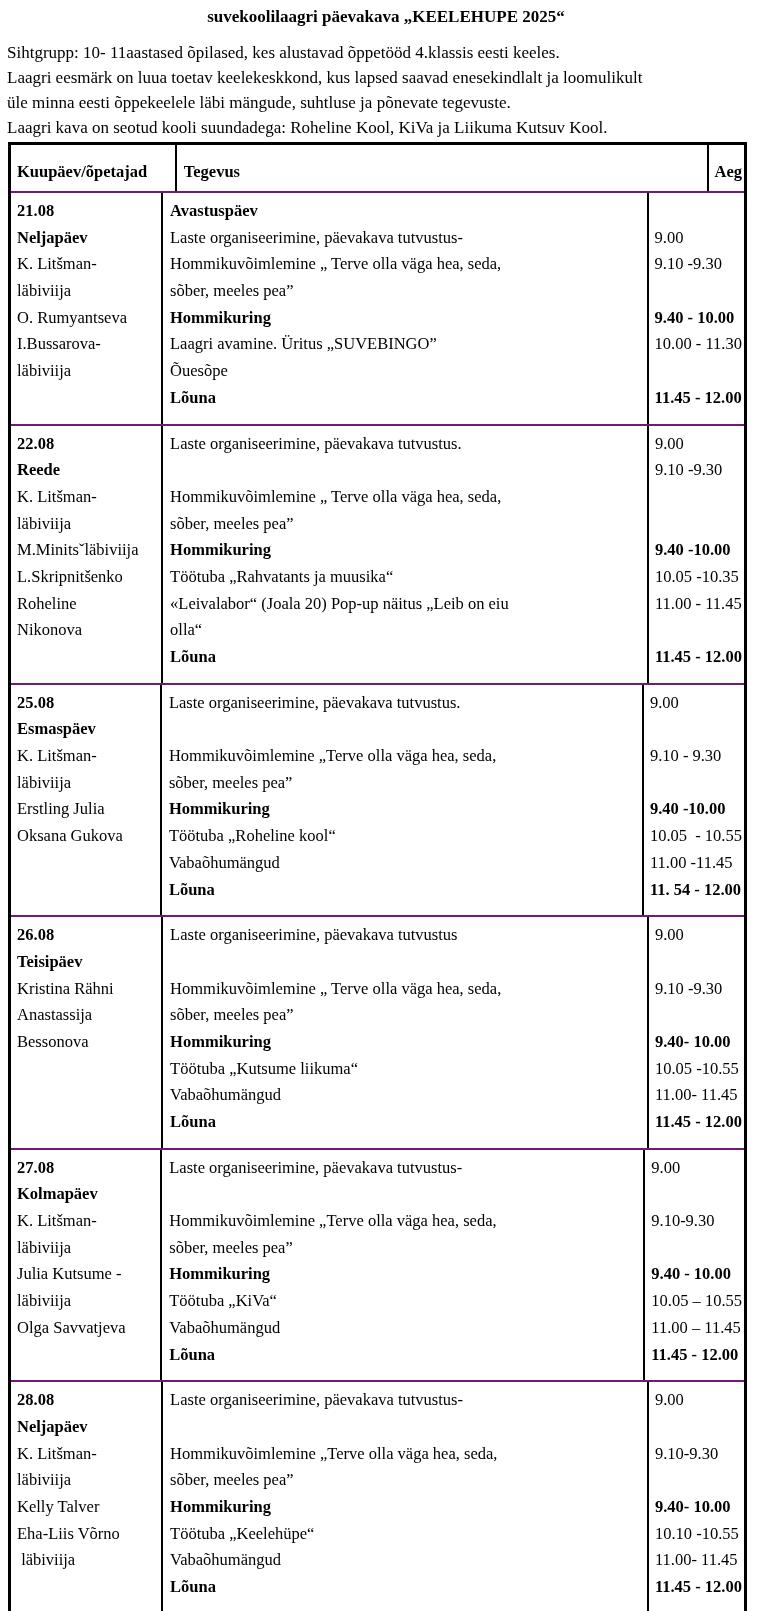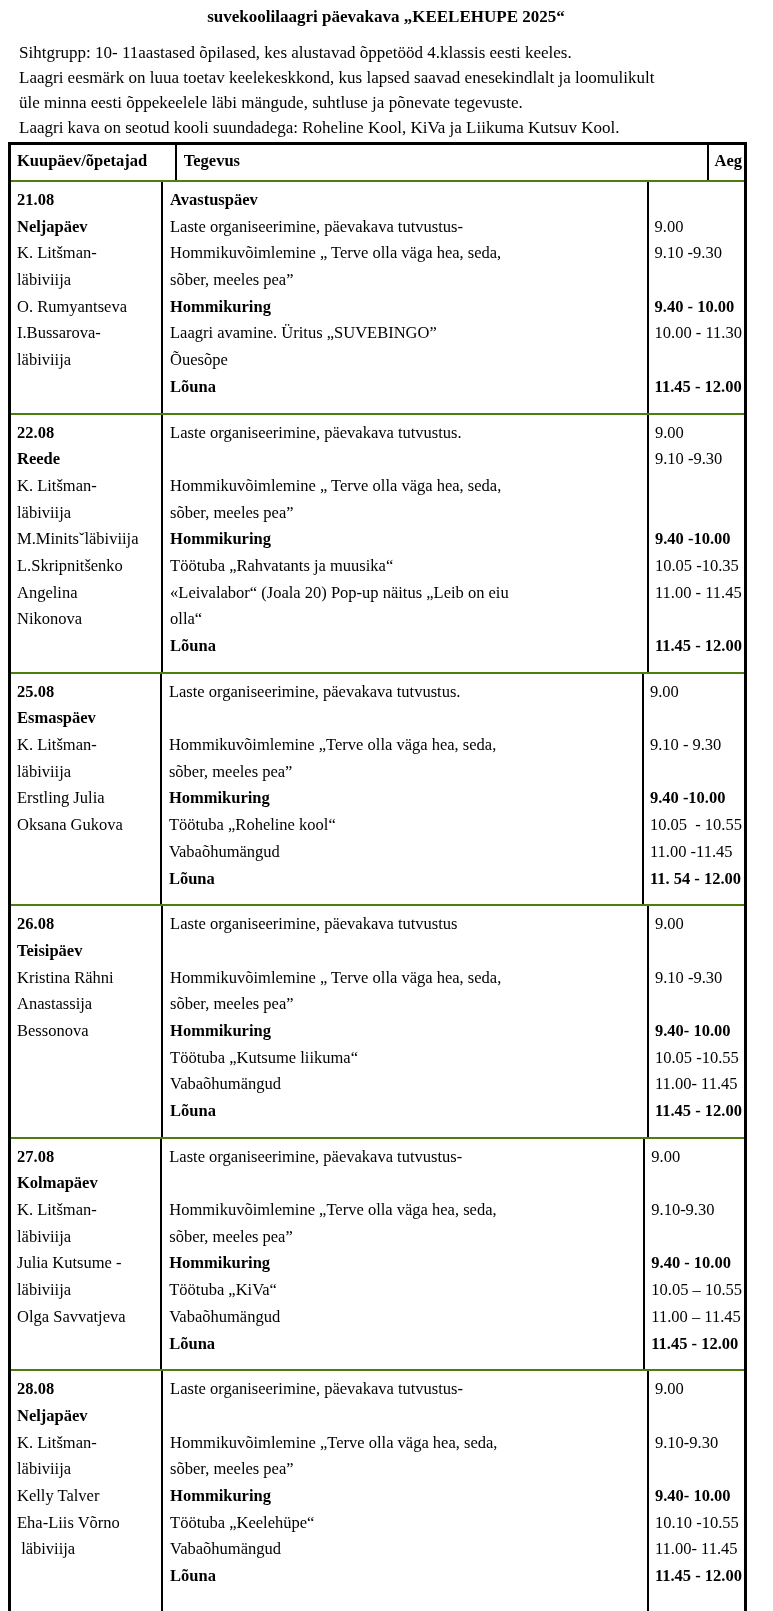--- a/index.html
+++ b/index.html
@@ -11,34 +11,34 @@
   }
   .page { padding: 6px 8px 10px 7px; }
   .title {
     text-align: center;
     font-weight: 700;
     font-size: 17px;
     line-height: 22px;
     margin-bottom: 12px;
   }
   .intro { font-size: 17px; line-height: 25px; margin-bottom: 2px; }
-  .intro-line { white-space: pre-wrap; margin-left: 12px; }
+  .intro-line { white-space: pre-wrap; }
   .tbl {
     width: 739px;
     margin-left: 1px;
     border: 3px solid #000;
     font-size: 16.5px;
   }
   .row { display: flex; }
   .c1 { width: 168px; padding-left: 6px; padding-right: 4px; }
   .c2 { width: 546px; border-left: 2px solid #000; padding-left: 7px; padding-right: 6px; }
   .c3 { flex: 1; border-left: 2px solid #000; padding-left: 6px; padding-right: 2px; }
   .hdr { font-weight: 700; }
-  .hdr > div { padding-top: 6px; padding-bottom: 9px; line-height: 20px; }
-  .section { border-top: 2px solid #4d7c0f; }
+  .hdr > div { padding-top: 17px; padding-bottom: 9px; line-height: 20px; }
+  .section { border-top: 2px solid #701a75; }
   .seccol { padding-top: 5px; padding-bottom: 12px; }
   .section:last-child .seccol { padding-bottom: 22px; }
   .ln {
     height: 26.7px;
     line-height: 26.7px;
     white-space: pre;
     overflow: hidden;
   }
   .b { font-weight: 700; }
 </style>
@@ -96,21 +96,21 @@
           </div>
         </div>
         <div class="row section">
           <div class="c1 seccol">
             <div class="ln b">22.08</div>
             <div class="ln b">Reede</div>
             <div class="ln">K. Litšman-</div>
             <div class="ln">läbiviija</div>
             <div class="ln">M.Minitsˇläbiviija</div>
             <div class="ln">L.Skripnitšenko</div>
-            <div class="ln">Angelina</div>
+            <div class="ln">Roheline</div>
             <div class="ln">Nikonova</div>
             <div class="ln">&nbsp;</div>
           </div>
           <div class="c2 seccol">
             <div class="ln">Laste organiseerimine, päevakava tutvustus.</div>
             <div class="ln">&nbsp;</div>
             <div class="ln">Hommikuvõimlemine „ Terve olla väga hea, seda,</div>
             <div class="ln">sõber, meeles pea”</div>
             <div class="ln b">Hommikuring</div>
             <div class="ln">Töötuba „Rahvatants ja muusika“</div>

